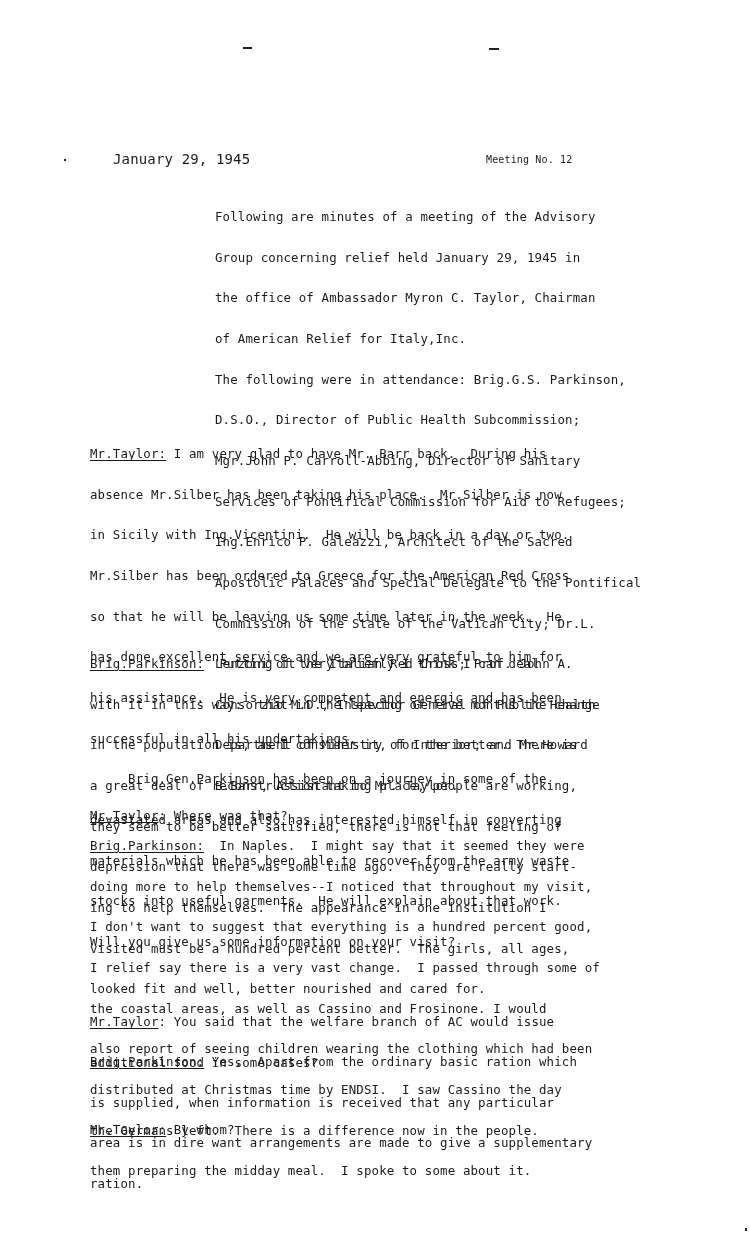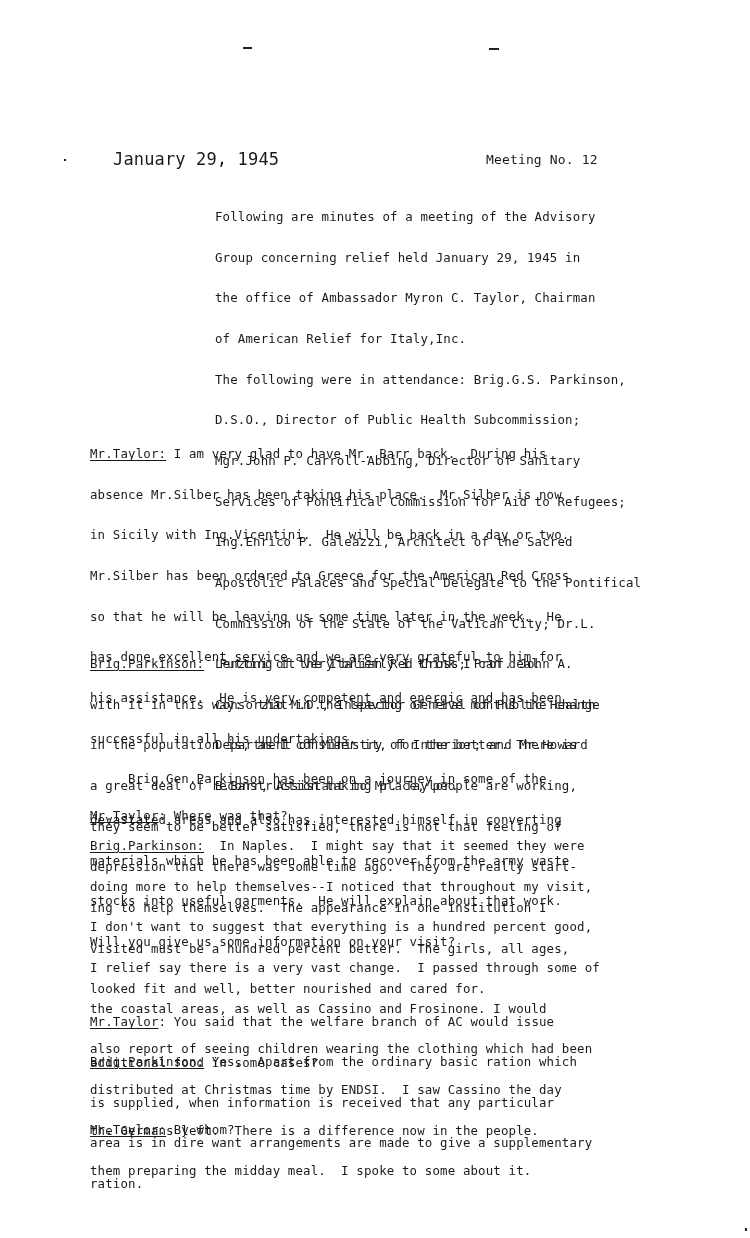--- a/index.html
+++ b/index.html
@@ -6,22 +6,22 @@
     body { width: 750px; height: 1238px; position: relative; overflow: hidden; }
     .page {
       position: absolute; left: 0; top: 0; width: 750px; height: 1238px;
       font-family: "DejaVu Sans Mono", "Liberation Mono", monospace;
       color: #1a1a1a;
       font-size: 12.4px;
       line-height: 13.55px;
       letter-spacing: 0.15px;
     }
     .mark { position: absolute; background: #222; }
-    .header-date { position: absolute; left: 113px; top: 153px; font-size: 17px; }
-    .header-meeting { position: absolute; left: 486px; top: 153px; font-size: 13px; }
+    .header-date { position: absolute; left: 113px; top: 153px; font-size: 14px; }
+    .header-meeting { position: absolute; left: 486px; top: 153px; font-size: 10px; }
     .intro { position: absolute; left: 175px; top: 183px; width: 540px; white-space: pre; margin-left: 40px; }
     .para { position: absolute; left: 90px; width: 620px; white-space: pre; }
     .speaker { text-decoration: underline; text-underline-offset: 2px; }
     .line { display: block; }
   </style>
 </head>
 <body>
 
 <div class="page">
 

